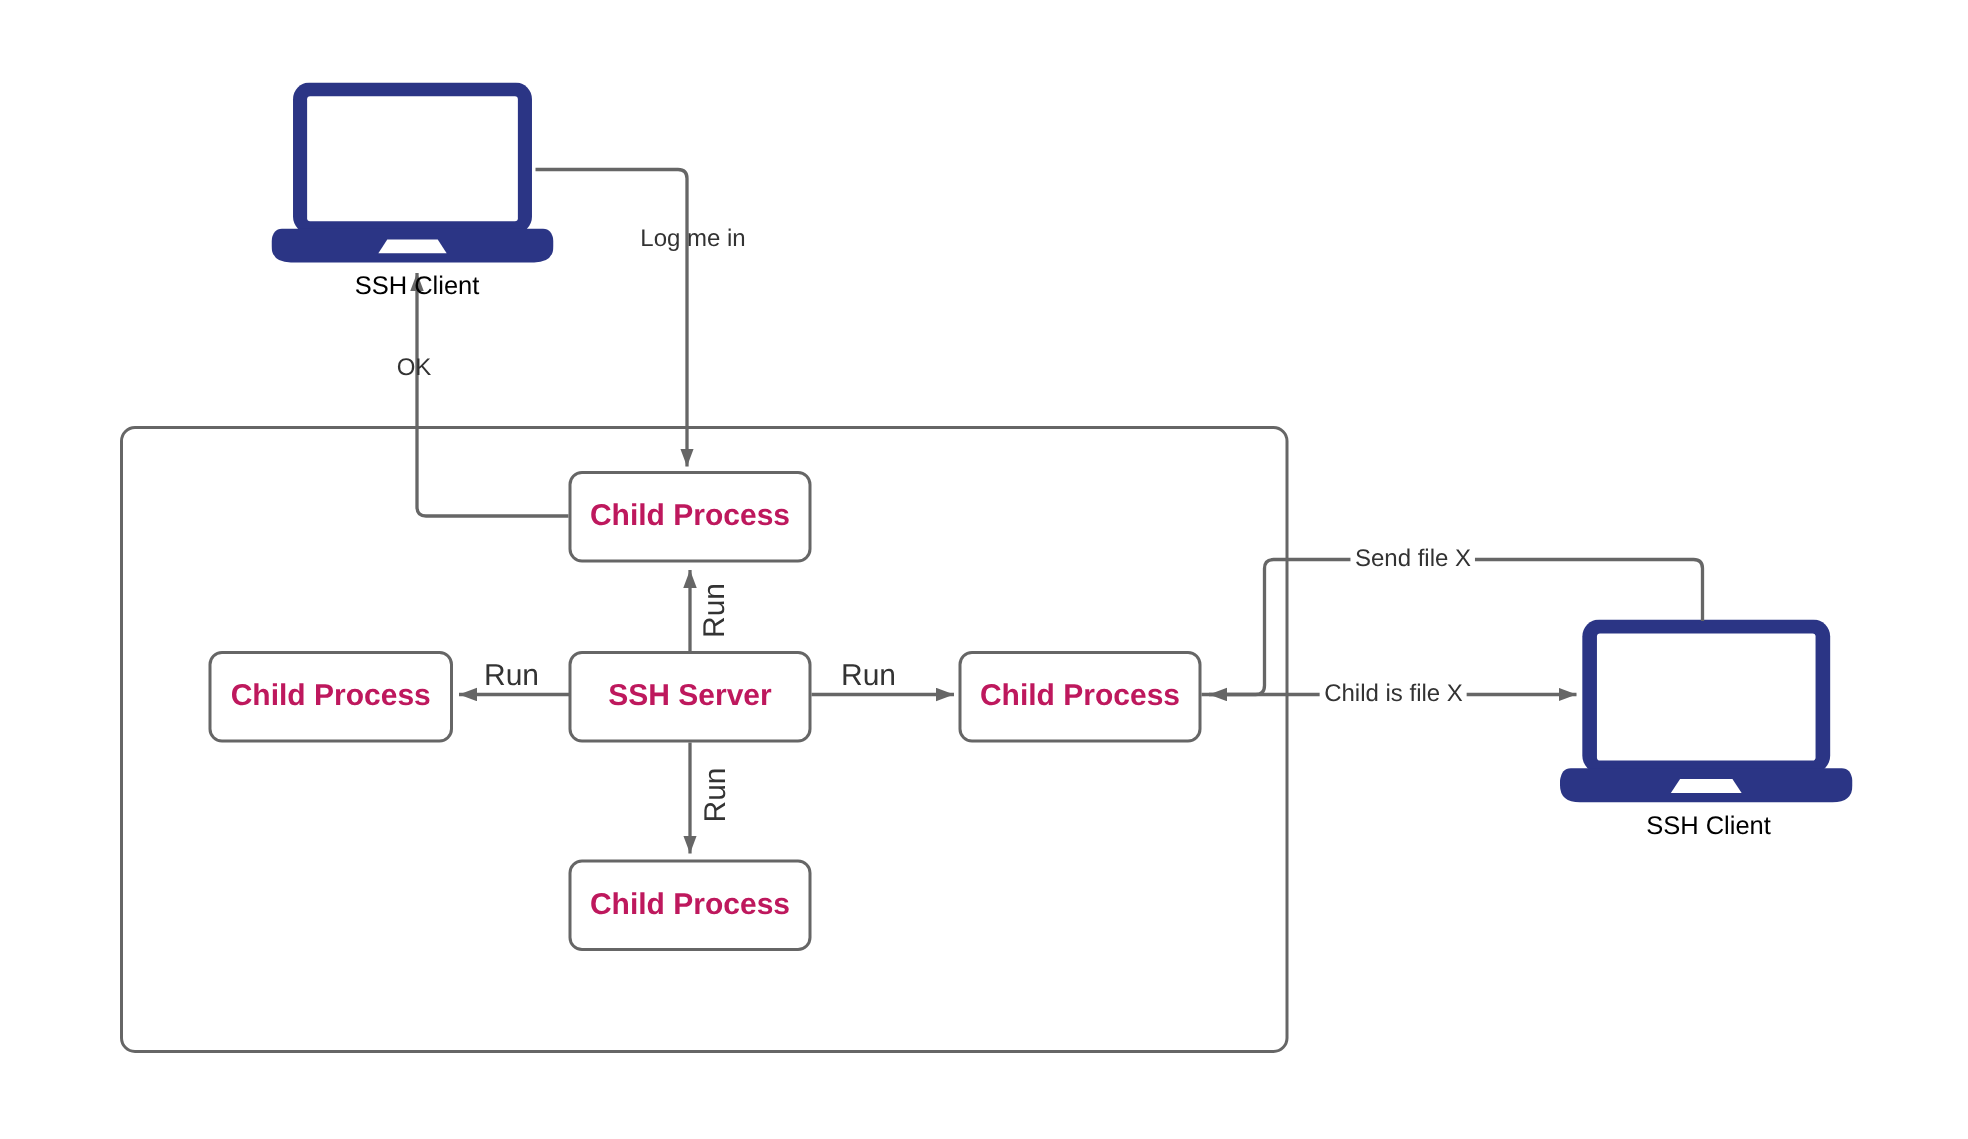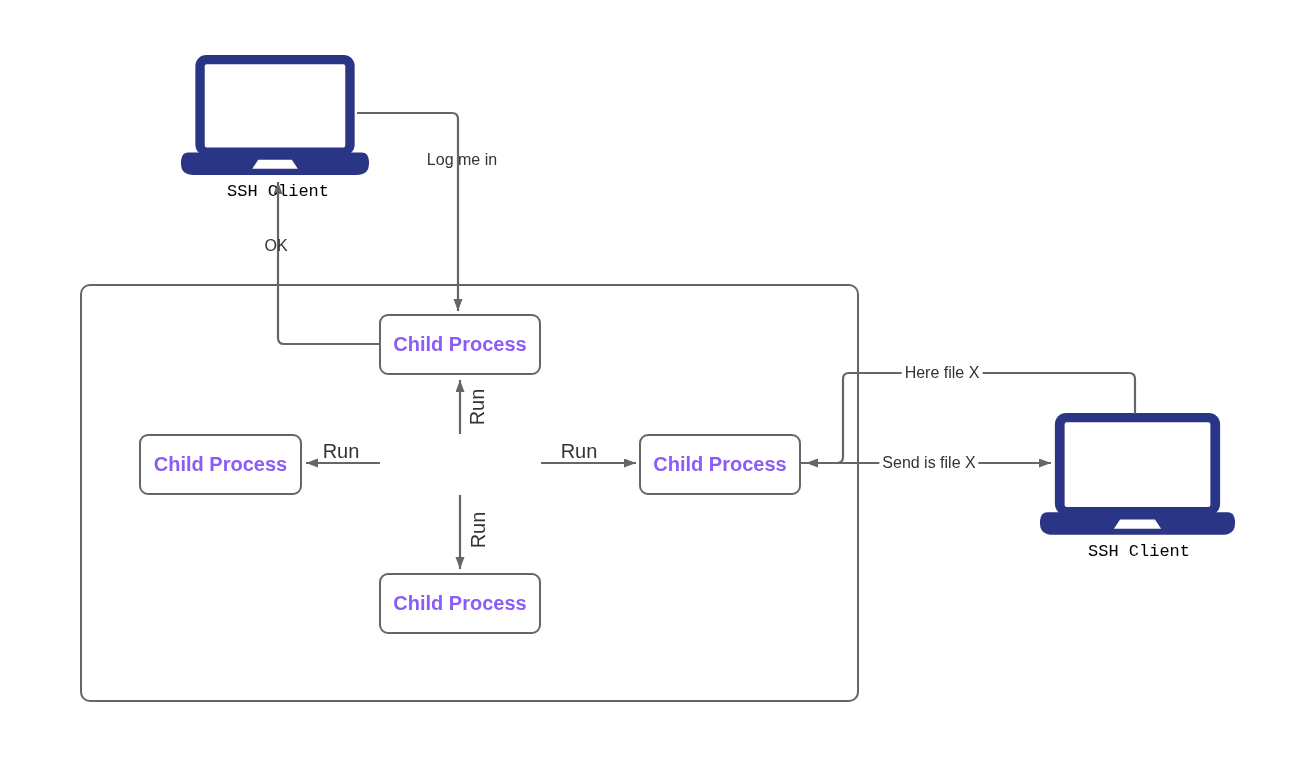--- a/index.html
+++ b/index.html
@@ -29,21 +29,21 @@
     position: absolute;
     box-sizing: border-box;
     background: #ffffff;
     border: 2.5px solid #666666;
     border-radius: 9px;
     display: flex;
     align-items: center;
     justify-content: center;
     font-size: 20px;
     font-weight: bold;
-    color: #8b5cf6;
+    color: #be185d;
     white-space: nowrap;
   }
   .edges-svg {
     position: absolute;
     left: 0;
     top: 0;
     pointer-events: none;
   }
   .laptop-svg {
     position: absolute;
@@ -67,21 +67,20 @@
     font-weight: normal;
     color: #333333;
   }
   .run-label.vertical {
     transform: translate(-50%, -50%) rotate(-90deg);
   }
   .client-label {
     font-size: 17px;
     font-weight: normal;
     color: #000000;
-    font-family: Liberation Mono, monospace;
   }
 </style>
 </head>
 <body>
 
 <div class="canvas">
 
   <div class="boundary"></div>
 
   <svg class="laptop-svg" style="left:181px; top:55px;" width="188" height="124" viewBox="0 0 190 122" preserveAspectRatio="none">
@@ -93,20 +92,21 @@
 
   <svg class="laptop-svg" style="left:1040px; top:413px;" width="195" height="126" viewBox="0 0 190 122" preserveAspectRatio="none">
     <rect x="14.5" y="0" width="161" height="99" rx="11" fill="#2b3585"></rect>
     <rect x="24" y="9" width="142" height="82" rx="2" fill="#ffffff"></rect>
     <path d="M7,96 H183 Q189,96 190,104 L190,107 Q190,118 177,118 H13 Q0,118 0,107 L0,104 Q1,96 7,96 Z" fill="#2b3585"></path>
     <path d="M78,103 H112 L118,112 H72 Z" fill="#ffffff"></path>
   </svg>
 
   <div class="node" style="left:379px; top:314px; width:162px; height:61px;">Child Process</div>
   <div class="node" style="left:139px; top:434px; width:163px; height:61px;">Child Process</div>
+  <div class="node" style="left:379px; top:434px; width:162px; height:61px;">SSH Server</div>
   <div class="node" style="left:639px; top:434px; width:162px; height:61px;">Child Process</div>
   <div class="node" style="left:379px; top:573px; width:162px; height:61px;">Child Process</div>
 
   <svg class="edges-svg" width="1312" height="759" viewBox="0 0 1312 759">
     <defs>
       <marker id="arr" markerUnits="userSpaceOnUse" markerWidth="16" markerHeight="12" refX="12" refY="4.5" orient="auto">
         <path d="M0,0 L12,4.5 L0,9 Z" fill="#666666"></path>
       </marker>
     </defs>
 
@@ -126,19 +126,19 @@
 
     <path d="M1135,414 L1135,379 Q1135,373 1129,373 L849,373 Q843,373 843,379 L843,457 Q843,463 837,463 L806,463" fill="none" stroke="#666666" stroke-width="2.2" marker-end="url(#arr)"></path>
   </svg>
 
   <div class="lbl edge-label" style="left:462px; top:160px;">Log me in</div>
   <div class="lbl edge-label" style="left:276px; top:246px;">OK</div>
   <div class="lbl run-label" style="left:341px; top:451px;">Run</div>
   <div class="lbl run-label" style="left:579px; top:451px;">Run</div>
   <div class="lbl run-label vertical" style="left:477px; top:407px;">Run</div>
   <div class="lbl run-label vertical" style="left:478px; top:530px;">Run</div>
-  <div class="lbl edge-label bg" style="left:942px; top:373px;">Here file X</div>
-  <div class="lbl edge-label bg" style="left:929px; top:463px;">Send is file X</div>
+  <div class="lbl edge-label bg" style="left:942px; top:373px;">Send file X</div>
+  <div class="lbl edge-label bg" style="left:929px; top:463px;">Child is file X</div>
 
   <div class="lbl client-label" style="left:278px; top:191px;">SSH Client</div>
   <div class="lbl client-label" style="left:1139px; top:551px;">SSH Client</div>
 
 </div>
 
 </body></html>

